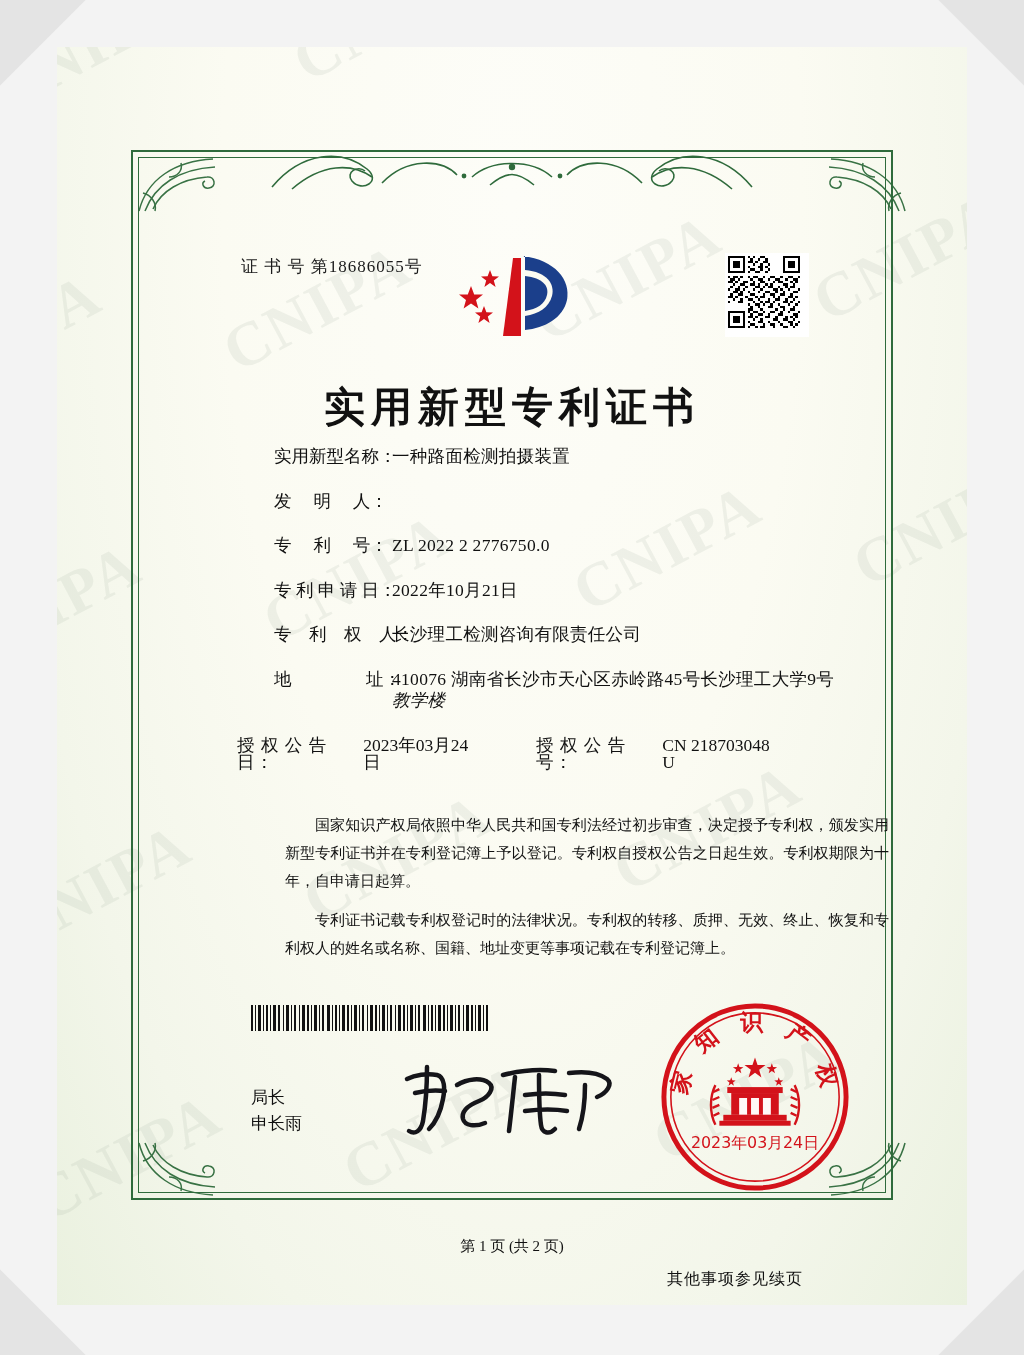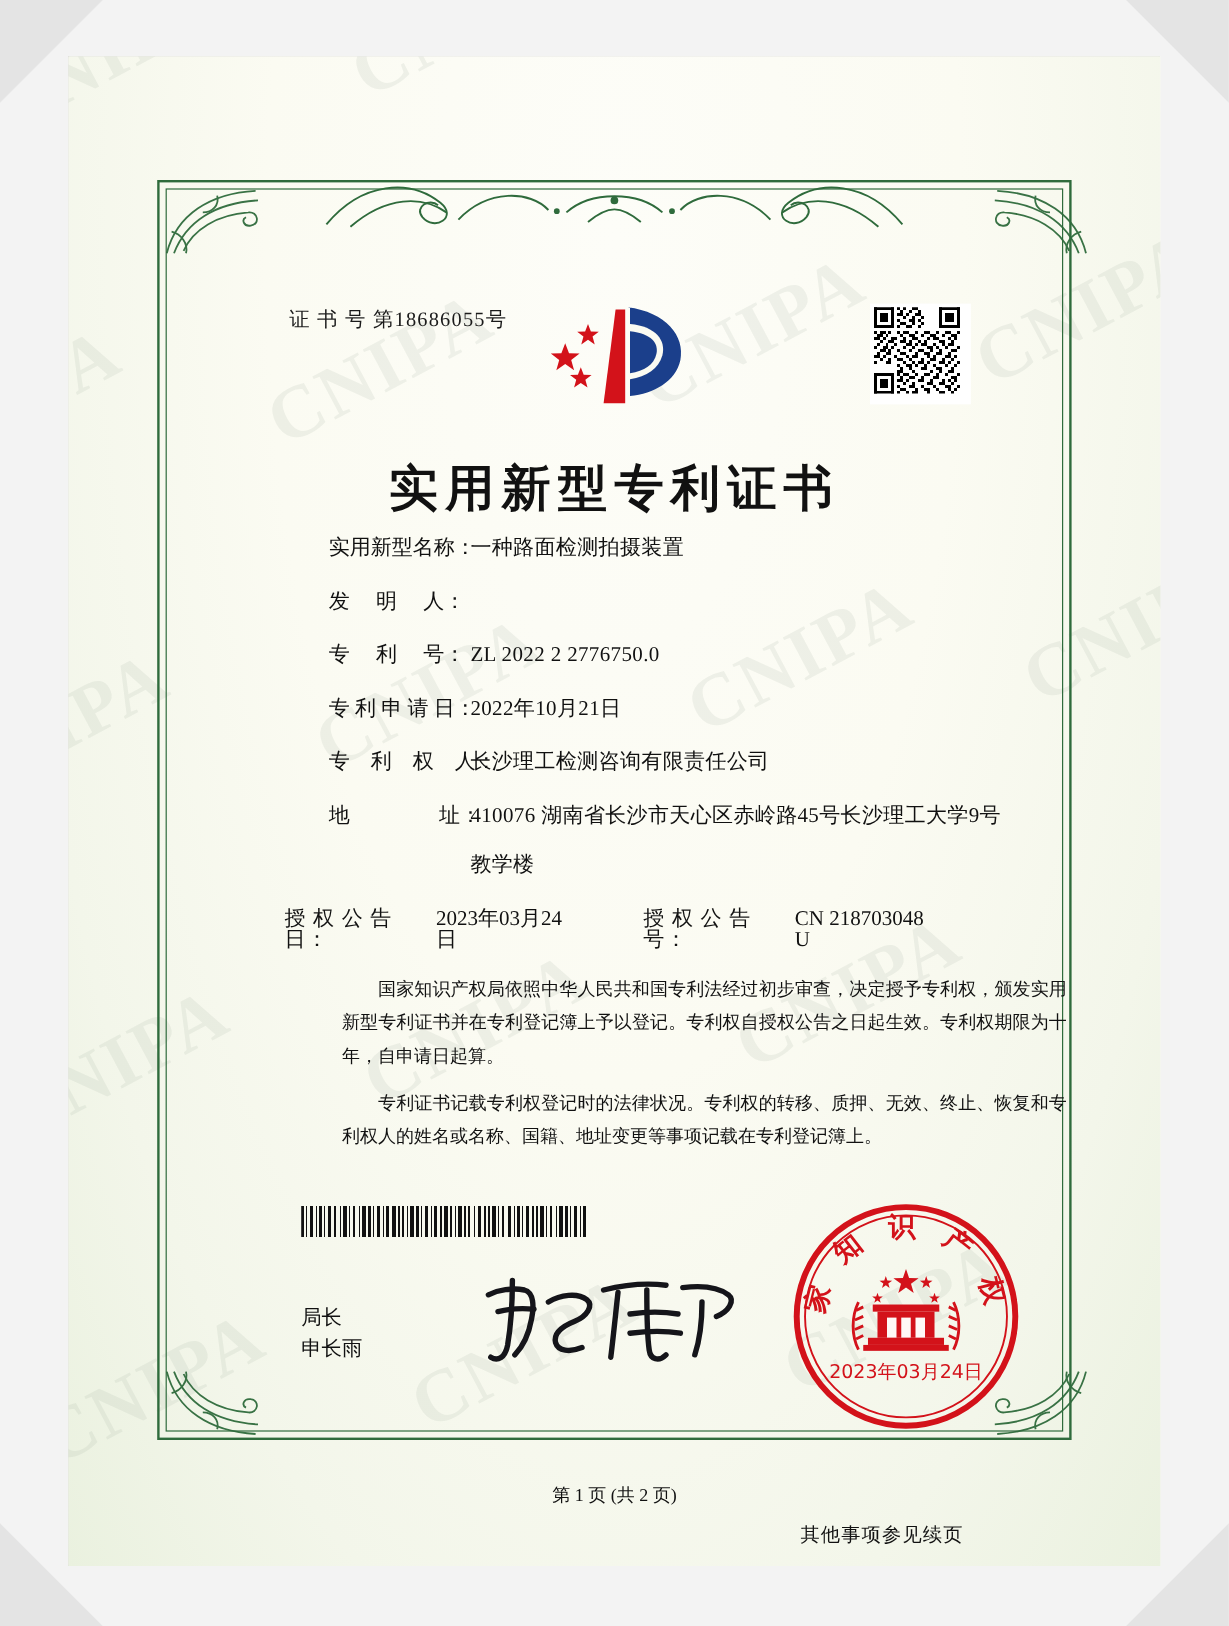--- a/index.html
+++ b/index.html
@@ -164,21 +164,21 @@
     width: 118px;
     flex: none;
     letter-spacing: 0px;
     white-space: pre;
     margin-left: 37px;
   }
   .f-value {
     flex: 1;
     letter-spacing: 0.3px;
   }
-  .f-value .second-line { display: block; margin-top: 24px; }
+  .f-value .second-line { display: block; margin-top: 4px; font-style: italic; }
 
   .pub-row {
     display: flex;
     margin-bottom: 0;
     font-size: 17.5px;
   }
   .pub-row .pl { letter-spacing: 1px; }
   .pub-row .pv { margin-right: 56px; }
 
   .paras {

